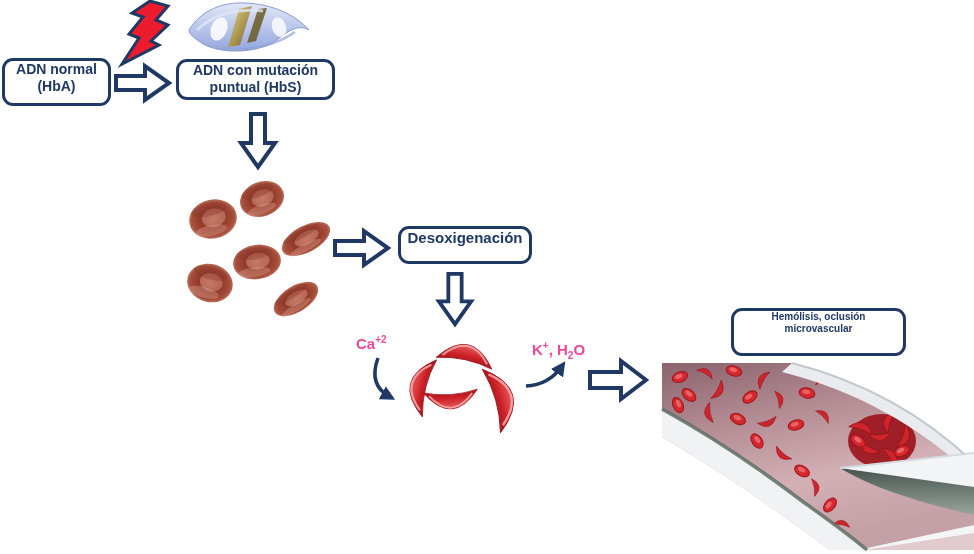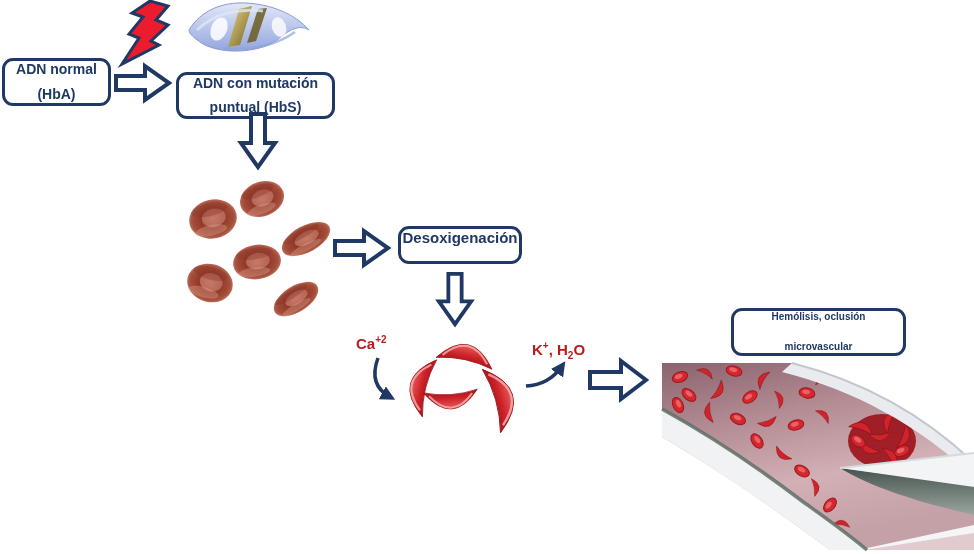--- a/index.html
+++ b/index.html
@@ -4,26 +4,26 @@
 <style>
   html,body{margin:0;padding:0;background:#ffffff;}
   #canvas{
     position:relative;width:974px;height:554px;background:#ffffff;overflow:hidden;
     font-family:"Liberation Sans",sans-serif;
   }
   .flow-box{
     position:absolute;box-sizing:border-box;background:#ffffff;
     border:3.5px solid #1f3864;border-radius:11px;
     color:#1f3864;font-weight:bold;text-align:center;
-    display:flex;flex-direction:column;justify-content:space-between;align-items:center;
+    display:flex;flex-direction:column;justify-content:flex-start;align-items:center;
     line-height:1.22;
   }
   .abs{position:absolute;}
   .ann{
-    position:absolute;color:#b91c1c;font-weight:bold;font-size:15px;white-space:nowrap;
+    position:absolute;color:#ec4899;font-weight:bold;font-size:15px;white-space:nowrap;
   }
   .ann sup{font-size:10px;vertical-align:super;line-height:0;}
   .ann sub{font-size:10px;vertical-align:sub;line-height:0;}
   svg{display:block;overflow:visible;}
 </style>
 </head>
 <body>
 
 <div id="canvas">
 
@@ -54,21 +54,21 @@
     <ellipse cx="36" cy="29" rx="8" ry="12" fill="#ffffff" opacity="0.85" transform="rotate(22 36 29)"></ellipse>
     <ellipse cx="96" cy="27" rx="7" ry="10" fill="#ffffff" opacity="0.8" transform="rotate(-18 96 27)"></ellipse>
     <path d="M 14,30 C 30,14 55,8 80,11" stroke="#dfe6f7" stroke-width="3" fill="none" opacity="0.8"></path>
     <path d="M 40,48 C 70,52 95,44 112,32" stroke="#8fa2da" stroke-width="2.5" fill="none" opacity="0.7"></path>
   </svg>
 
   <svg class="abs" style="left:114px;top:63px;" width="58" height="40" viewBox="0 0 58 40">
     <polygon points="2,13 31,13 31,3 55,20 31,37 31,27 2,27" fill="#ffffff" stroke="#1f3864" stroke-width="4"></polygon>
   </svg>
 
-  <div class="flow-box" style="left:176px;top:72px;width:159px;height:47px;font-size:14px;">
+  <div class="flow-box" style="left:176px;top:59px;width:159px;height:41px;font-size:14px;">
     <span>ADN con mutación</span>
     <span>puntual (HbS)</span>
   </div>
 
   <svg class="abs" style="left:238px;top:112px;" width="40" height="58" viewBox="0 0 40 58">
     <polygon points="13,2 27,2 27,31 37,31 20,55 3,31 13,31" fill="#ffffff" stroke="#1f3864" stroke-width="4"></polygon>
   </svg>
 
   <svg class="abs" style="left:183px;top:172px;" width="150" height="160" viewBox="0 0 150 160">
     <defs>
@@ -90,21 +90,21 @@
     <use href="#rbcCell" transform="translate(123,67) rotate(-28) scale(1.1,0.74)"></use>
     <use href="#rbcCell" transform="translate(74,90) rotate(-8) scale(1,0.96)"></use>
     <use href="#rbcCell" transform="translate(27,111) rotate(15) scale(0.96,1.06)"></use>
     <use href="#rbcCell" transform="translate(113,127) rotate(-32) scale(1.04,0.72)"></use>
   </svg>
 
   <svg class="abs" style="left:333px;top:228px;" width="58" height="40" viewBox="0 0 58 40">
     <polygon points="2,13 31,13 31,3 55,20 31,37 31,27 2,27" fill="#ffffff" stroke="#1f3864" stroke-width="4"></polygon>
   </svg>
 
-  <div class="flow-box" style="left:398px;top:226px;width:124px;height:38px;font-size:15px;">
+  <div class="flow-box" style="left:398px;top:226px;width:134px;height:38px;font-size:15px;">
     <span>Desoxigenación</span>
   </div>
 
   <svg class="abs" style="left:436px;top:271px;" width="38" height="57" viewBox="0 0 40 58">
     <polygon points="13,2 27,2 27,31 37,31 20,55 3,31 13,31" fill="#ffffff" stroke="#1f3864" stroke-width="4"></polygon>
   </svg>
 
   <div class="ann" style="left:356px;top:335px;">
     <span>Ca</span><sup>+2</sup>
   </div>

